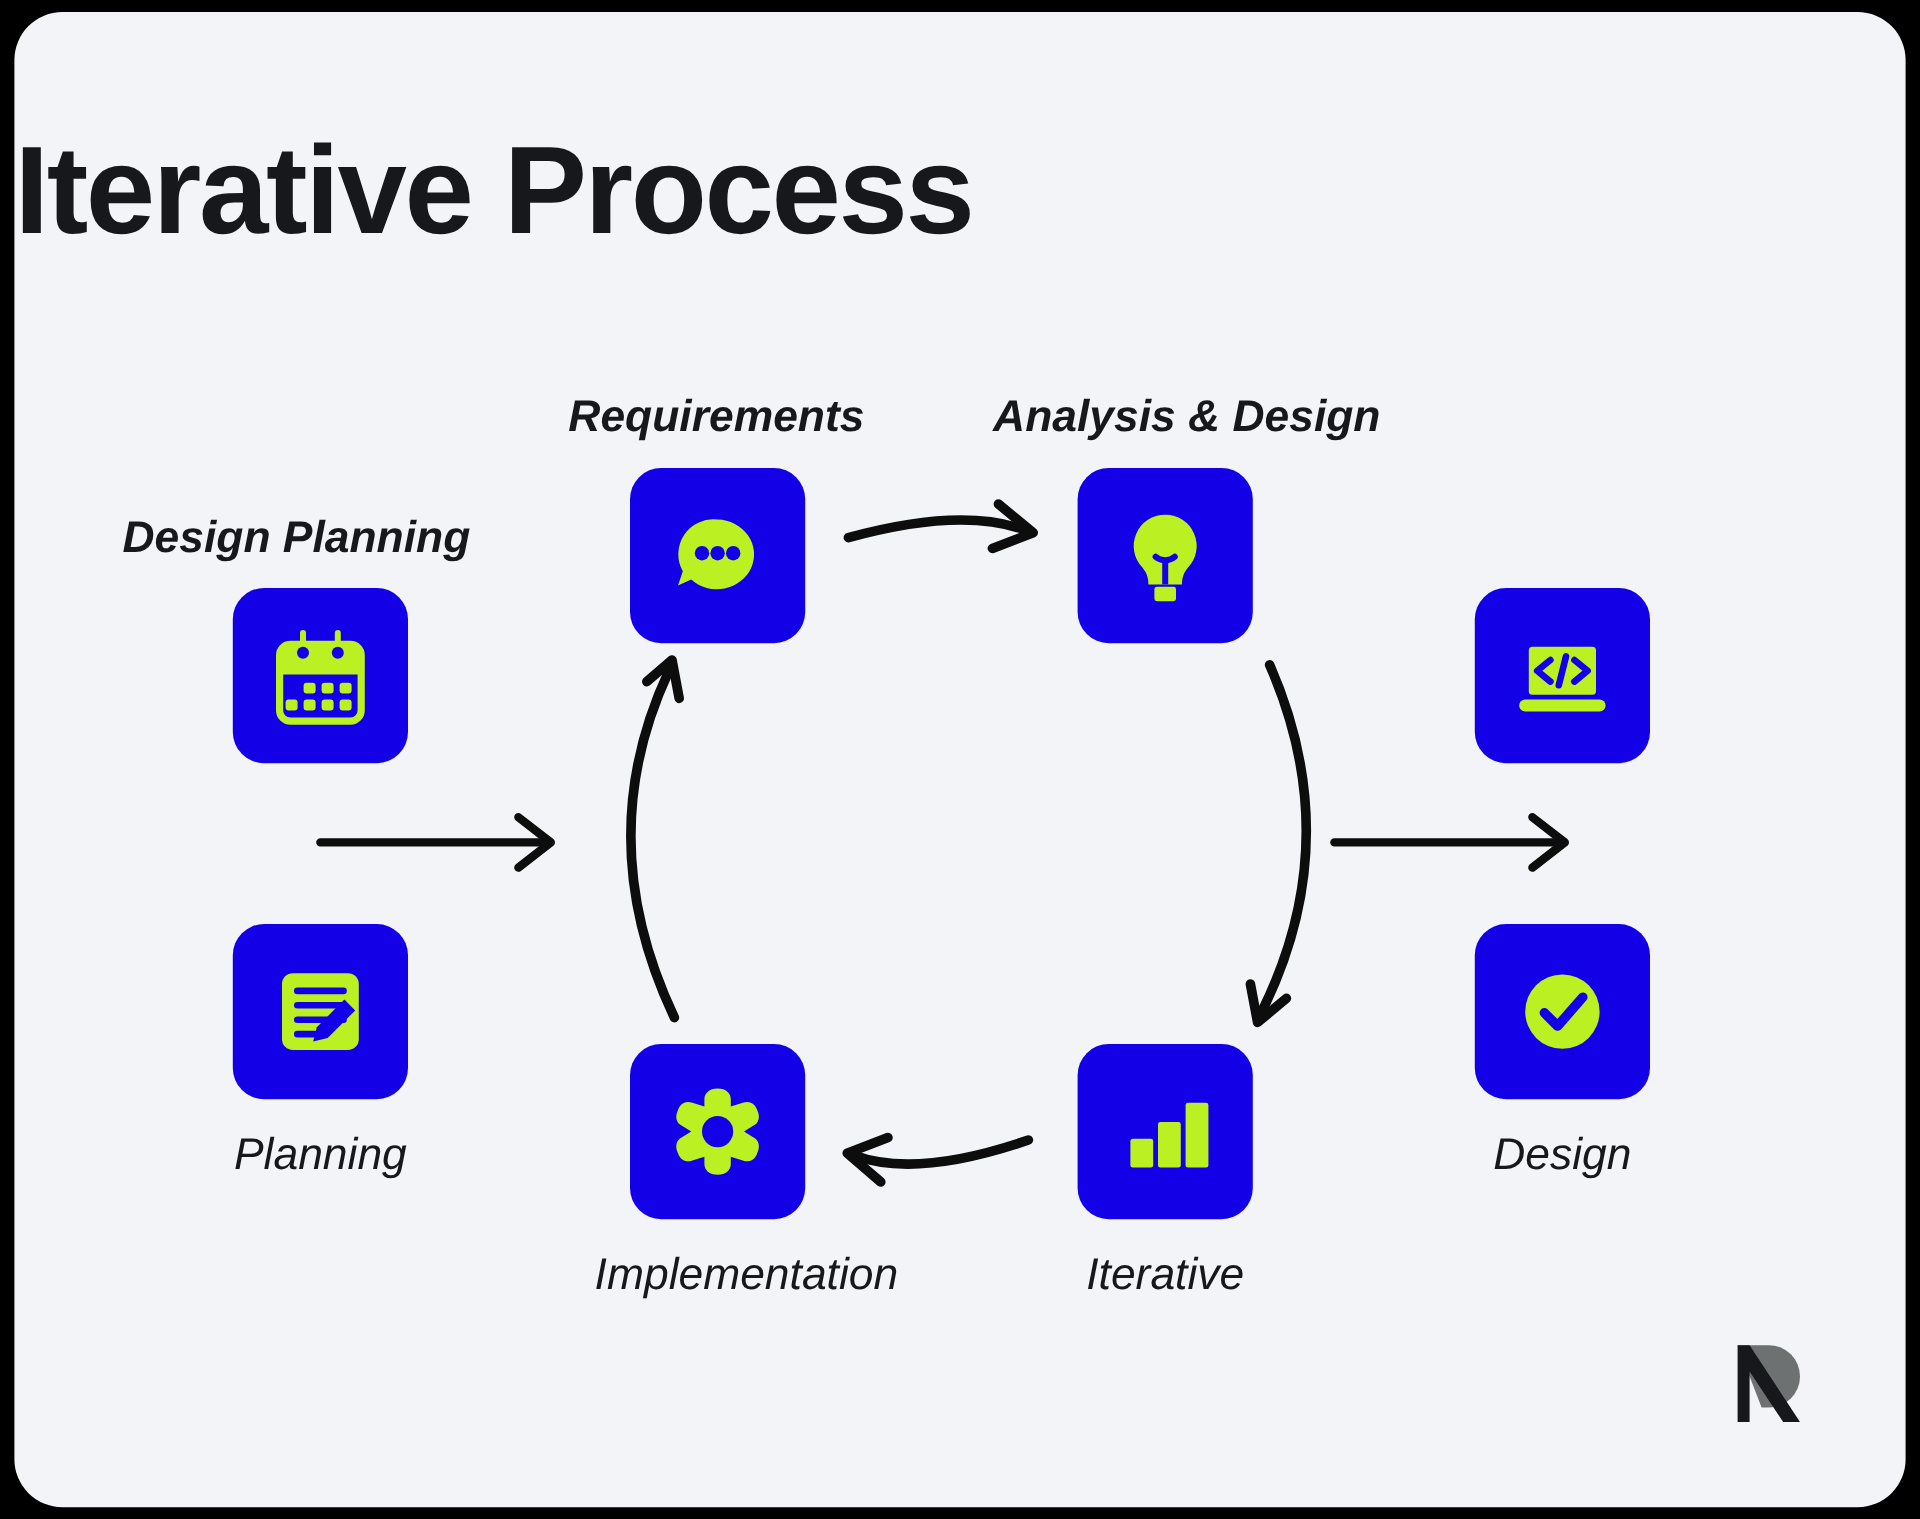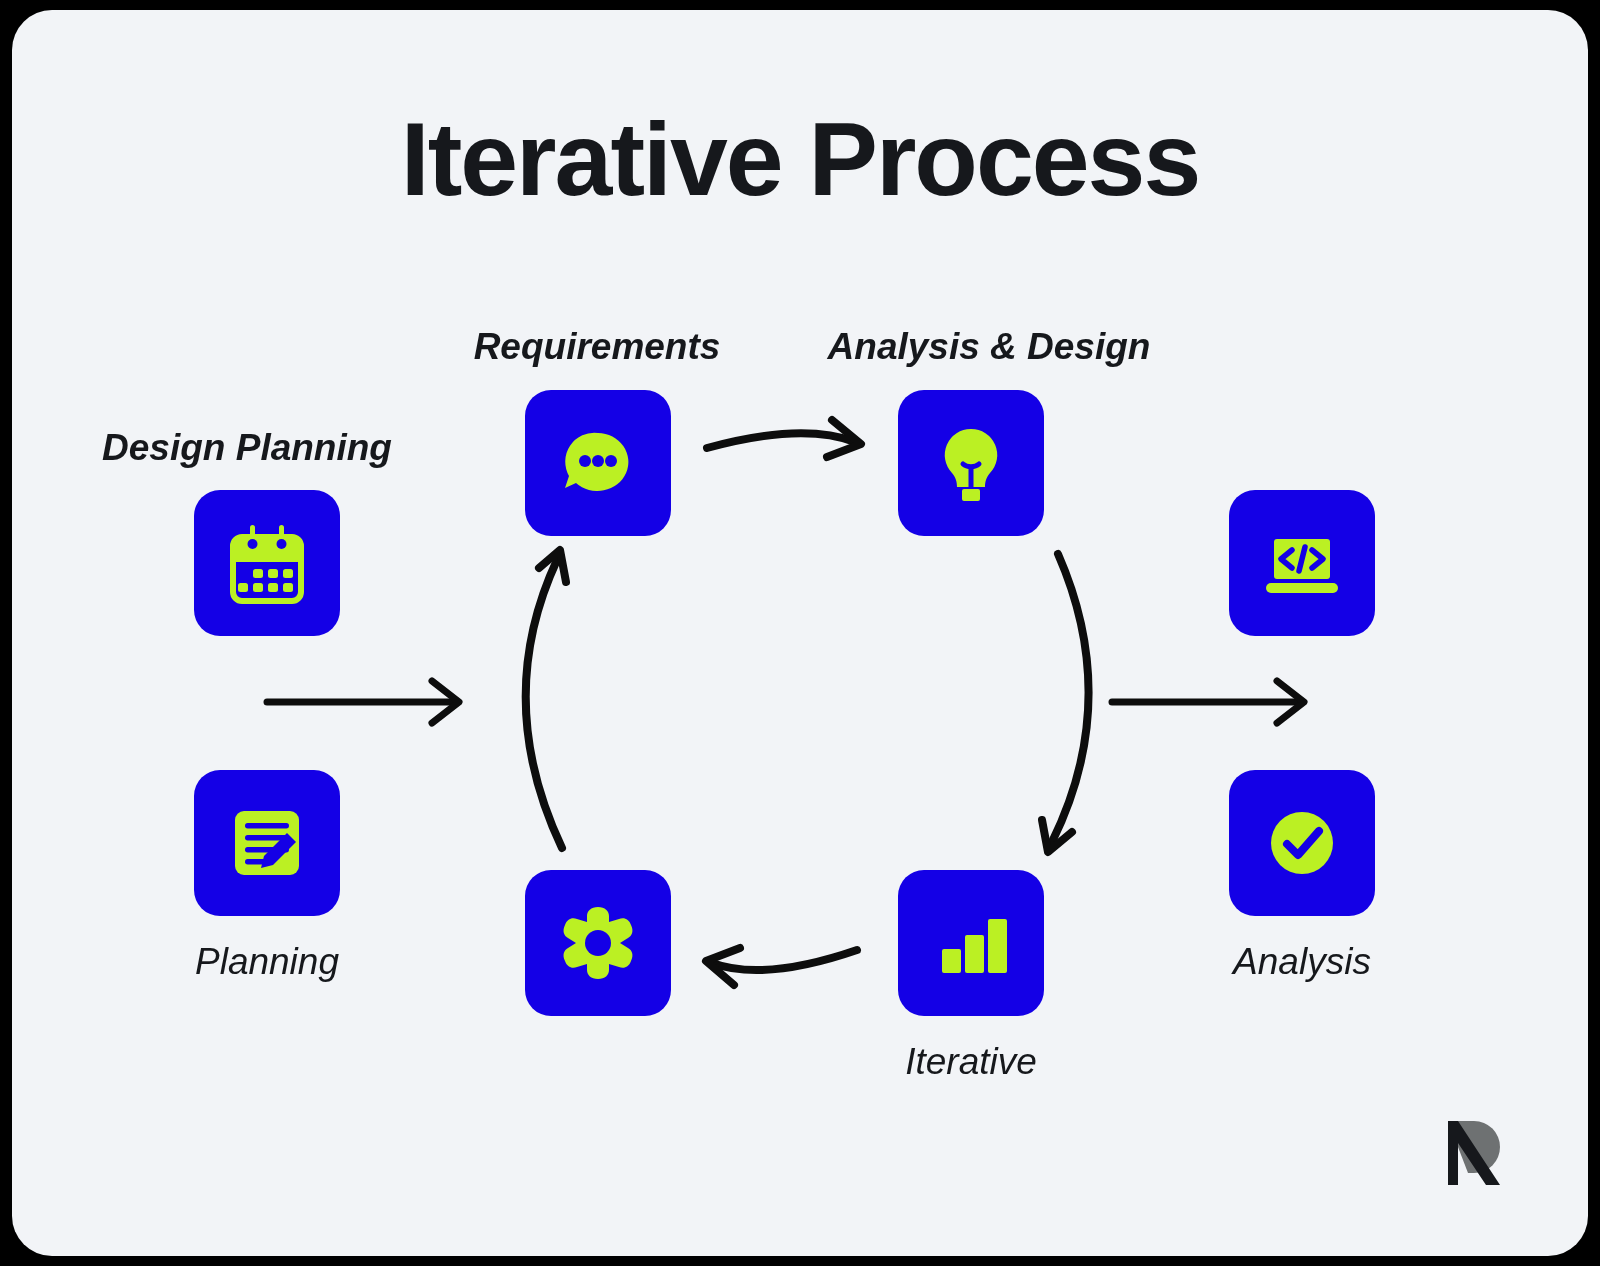--- a/index.html
+++ b/index.html
@@ -19,21 +19,21 @@
     left:12px; top:10px;
     width:1576px; height:1246px;
     background:#F2F4F7;
     border-radius:40px;
     overflow:hidden;
   }
   #title{
     position:absolute;
     left:0; top:95px;
     width:1576px;
-    text-align:center;
+    text-align:left;
     font-size:104px;
     font-weight:700;
     letter-spacing:-2px;
     color:#16181C;
     line-height:1.05;
   }
   
   .tile{
     position:absolute;
     width:146px; height:146px;
@@ -182,21 +182,21 @@
     </div>
 
     <div class="tile" style="left:1217px; top:760px;">
       <span>
         <svg width="92" height="92" viewBox="0 0 92 92">
           <circle cx="46" cy="46" r="31" fill="#BBF023"></circle>
           <path d="M31 47 L42 58 L63 34" stroke="#1400E6" stroke-width="8" fill="none" stroke-linecap="round" stroke-linejoin="round"></path>
         </svg>
       </span>
     </div>
-    <div class="label reg" style="left:1125px; top:932px; width:330px;">Analysis</div>
+    <div class="label reg" style="left:1125px; top:932px; width:330px;">Design</div>
 
     <div class="tile" style="left:886px; top:860px;">
       <span>
         <svg width="92" height="92" viewBox="0 0 92 92">
           <rect x="17" y="52" width="19" height="24" rx="2" fill="#BBF023"></rect>
           <rect x="40" y="38" width="19" height="38" rx="2" fill="#BBF023"></rect>
           <rect x="63" y="22" width="19" height="54" rx="2" fill="#BBF023"></rect>
         </svg>
       </span>
     </div>
@@ -205,20 +205,21 @@
     <div class="tile" style="left:513px; top:860px;">
       <span>
         <svg width="92" height="92" viewBox="0 0 92 92">
           <g fill="#BBF023">
             <path d="M46 10 c7 0 11 4 11 9 l0 6 l10 -3 c5 -2 10 0 12 6 c3 6 1 11 -3 13 l-8 5 l8 5 c4 2 6 7 3 13 c-2 6 -7 8 -12 6 l-10 -3 l0 6 c0 5 -4 9 -11 9 c-7 0 -11 -4 -11 -9 l0 -6 l-10 3 c-5 2 -10 0 -12 -6 c-3 -6 -1 -11 3 -13 l8 -5 l-8 -5 c-4 -2 -6 -7 -3 -13 c2 -6 7 -8 12 -6 l10 3 l0 -6 c0 -5 4 -9 11 -9 z"></path>
           </g>
           <circle cx="46" cy="46" r="13" fill="#1400E6"></circle>
         </svg>
       </span>
     </div>
+    <div class="label reg" style="left:410px; top:1032px; width:400px;">Implementation</div>
 
     <div id="logo">
       <svg width="68" height="72" viewBox="0 0 68 72">
         <path d="M4 4 h26 a26 26 0 0 1 0 52 h-6 z" fill="#6E7172"></path>
         <path d="M4 4 h10 v64 h-10 z M14 4 L56 68 h-14 L14 26 z" fill="#16181C"></path>
       </svg>
     </div>
 
   </div>
 </div>

